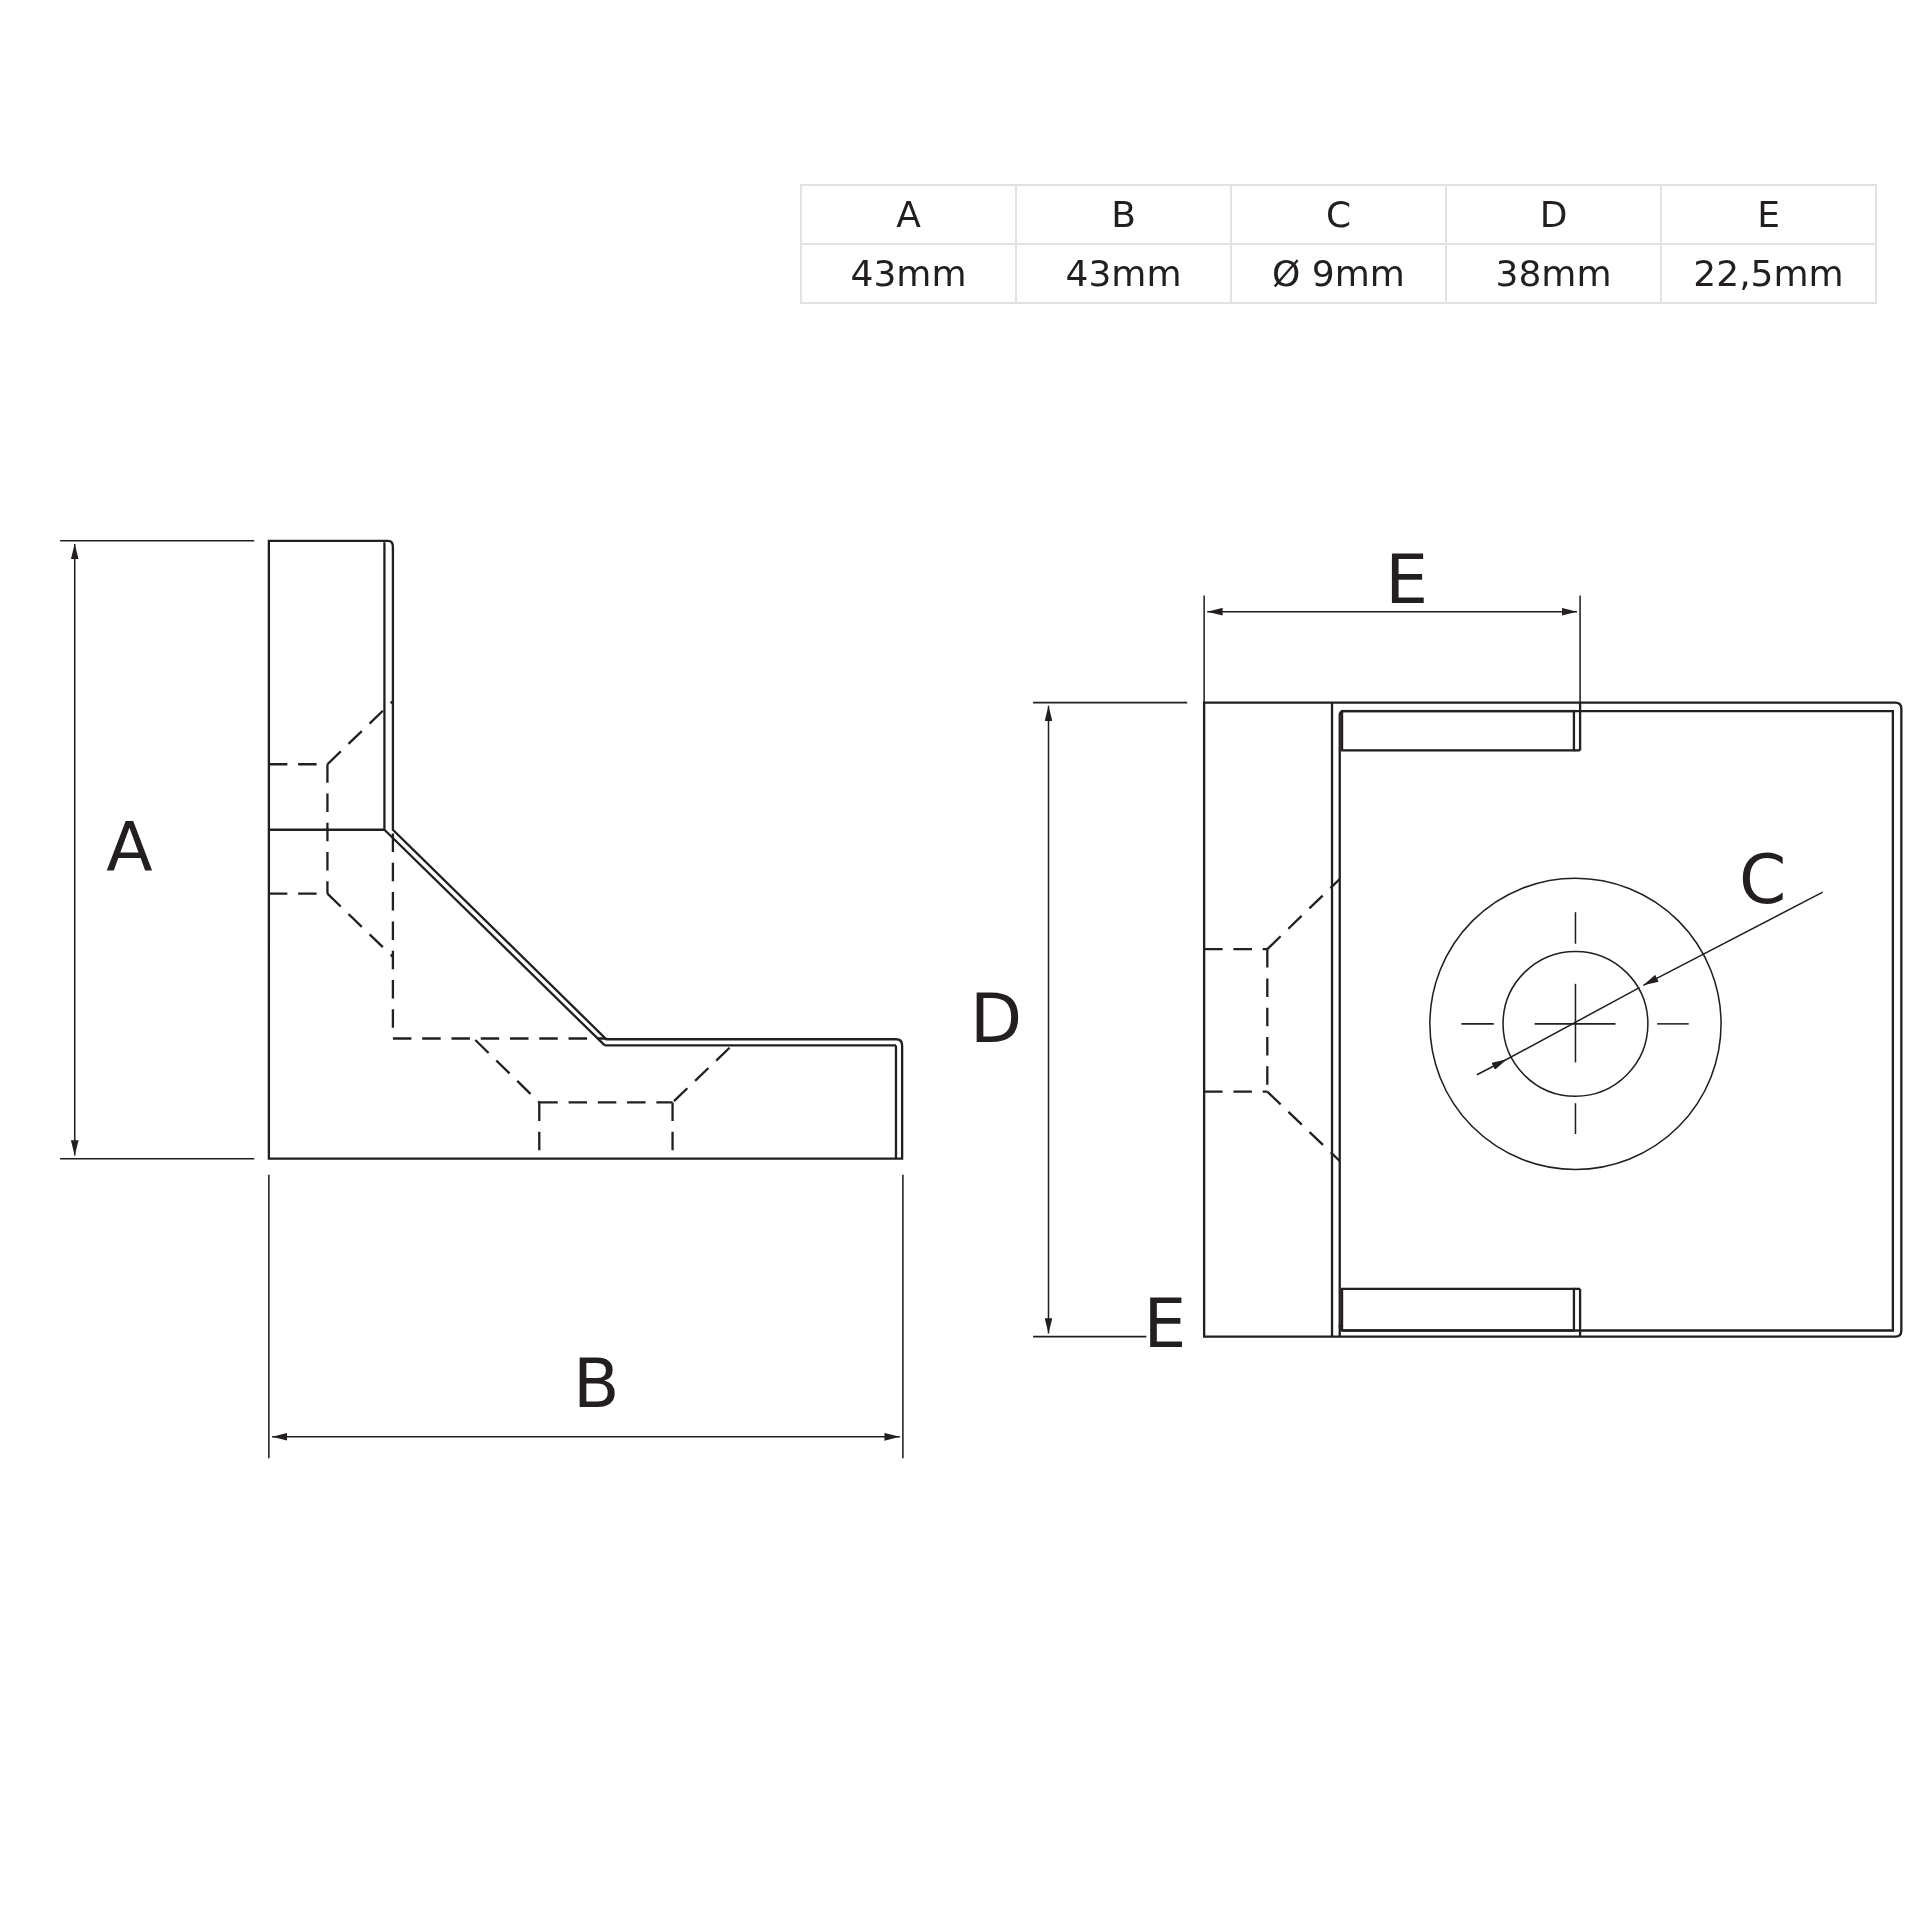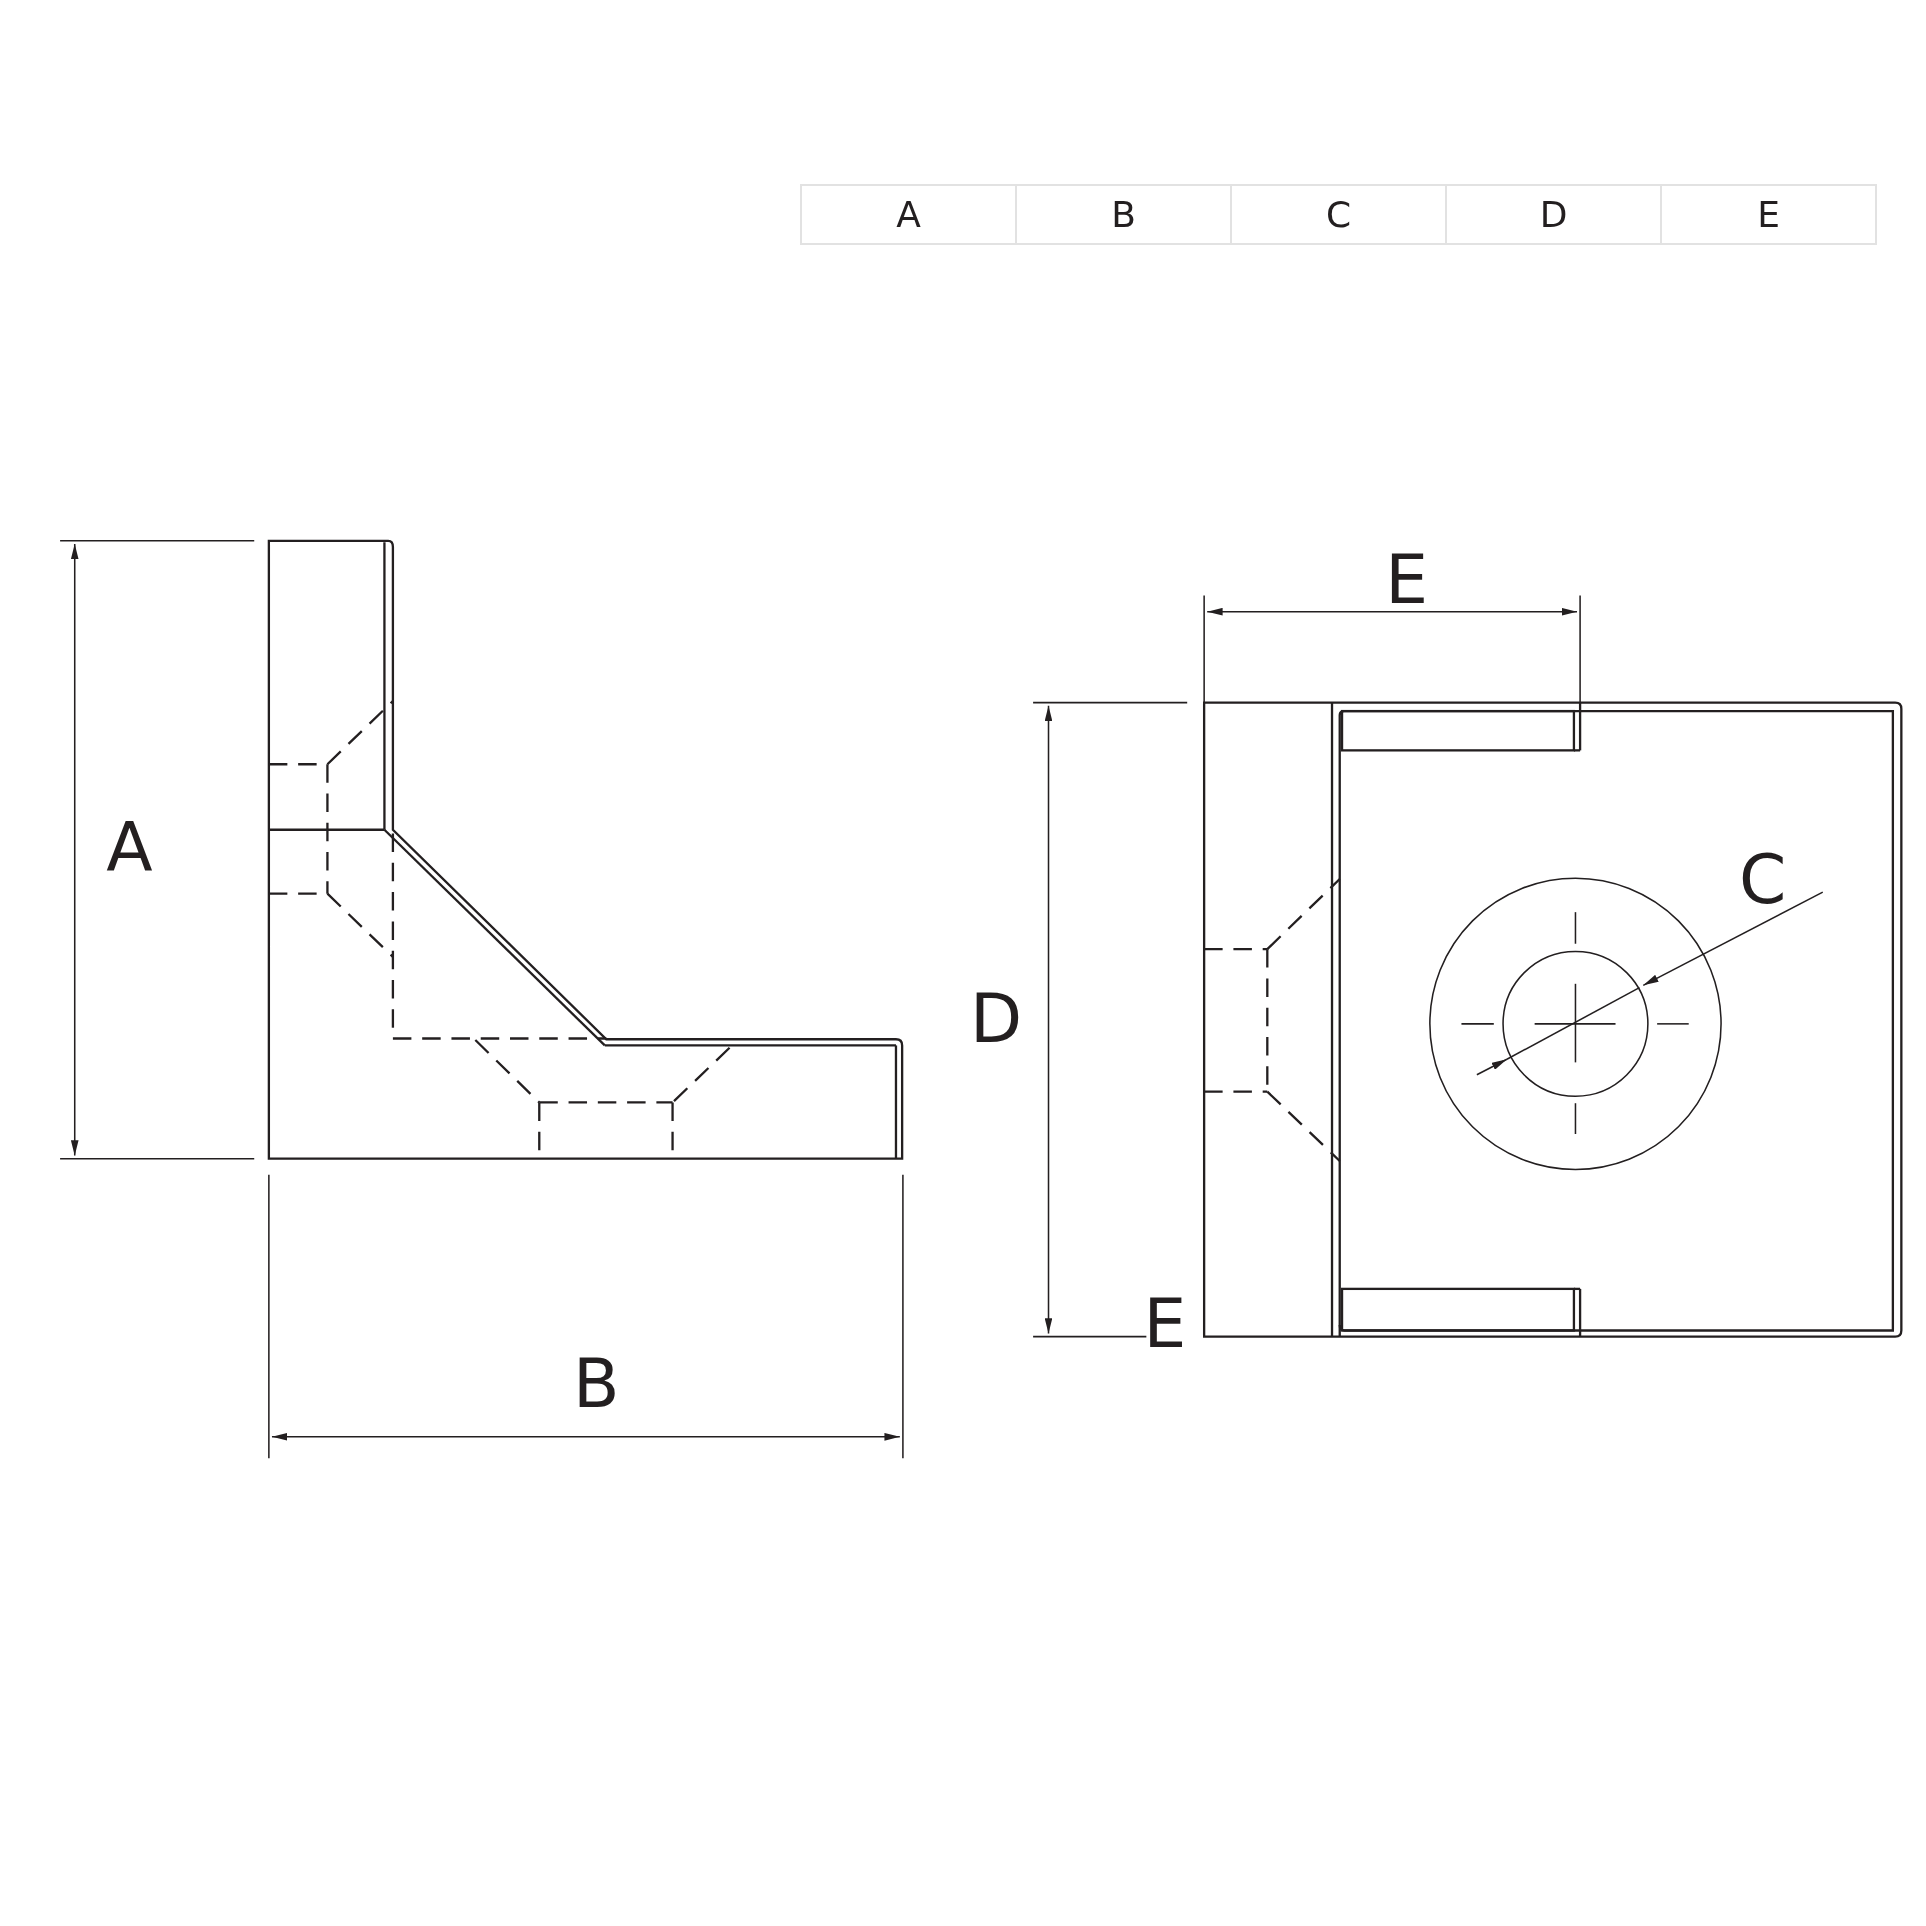--- a/index.html
+++ b/index.html
@@ -19,20 +19,27 @@
 <body>
 
 <table id="spec-table">
   <tbody>
       <tr>
     <td>A</td>
     <td>B</td>
     <td>C</td>
     <td>D</td>
     <td>E</td>
+  </tr>
+  <tr>
+    <td>43mm</td>
+    <td>43mm</td>
+    <td>Ø 9mm</td>
+    <td>38mm</td>
+    <td>22,5mm</td>
   </tr>
 </tbody>
   </table>
 
 <svg id="drawing" width="1926" height="1926" viewBox="0 0 2500 2500">
   <defs>
     <marker id="arr" viewBox="0 0 20 10" refX="20" refY="5" markerWidth="20" markerHeight="10" markerUnits="userSpaceOnUse" orient="auto-start-reverse">
       <path d="M0,0 L20,5 L0,10 z" fill="#231f20"></path>
     </marker>
   </defs>

